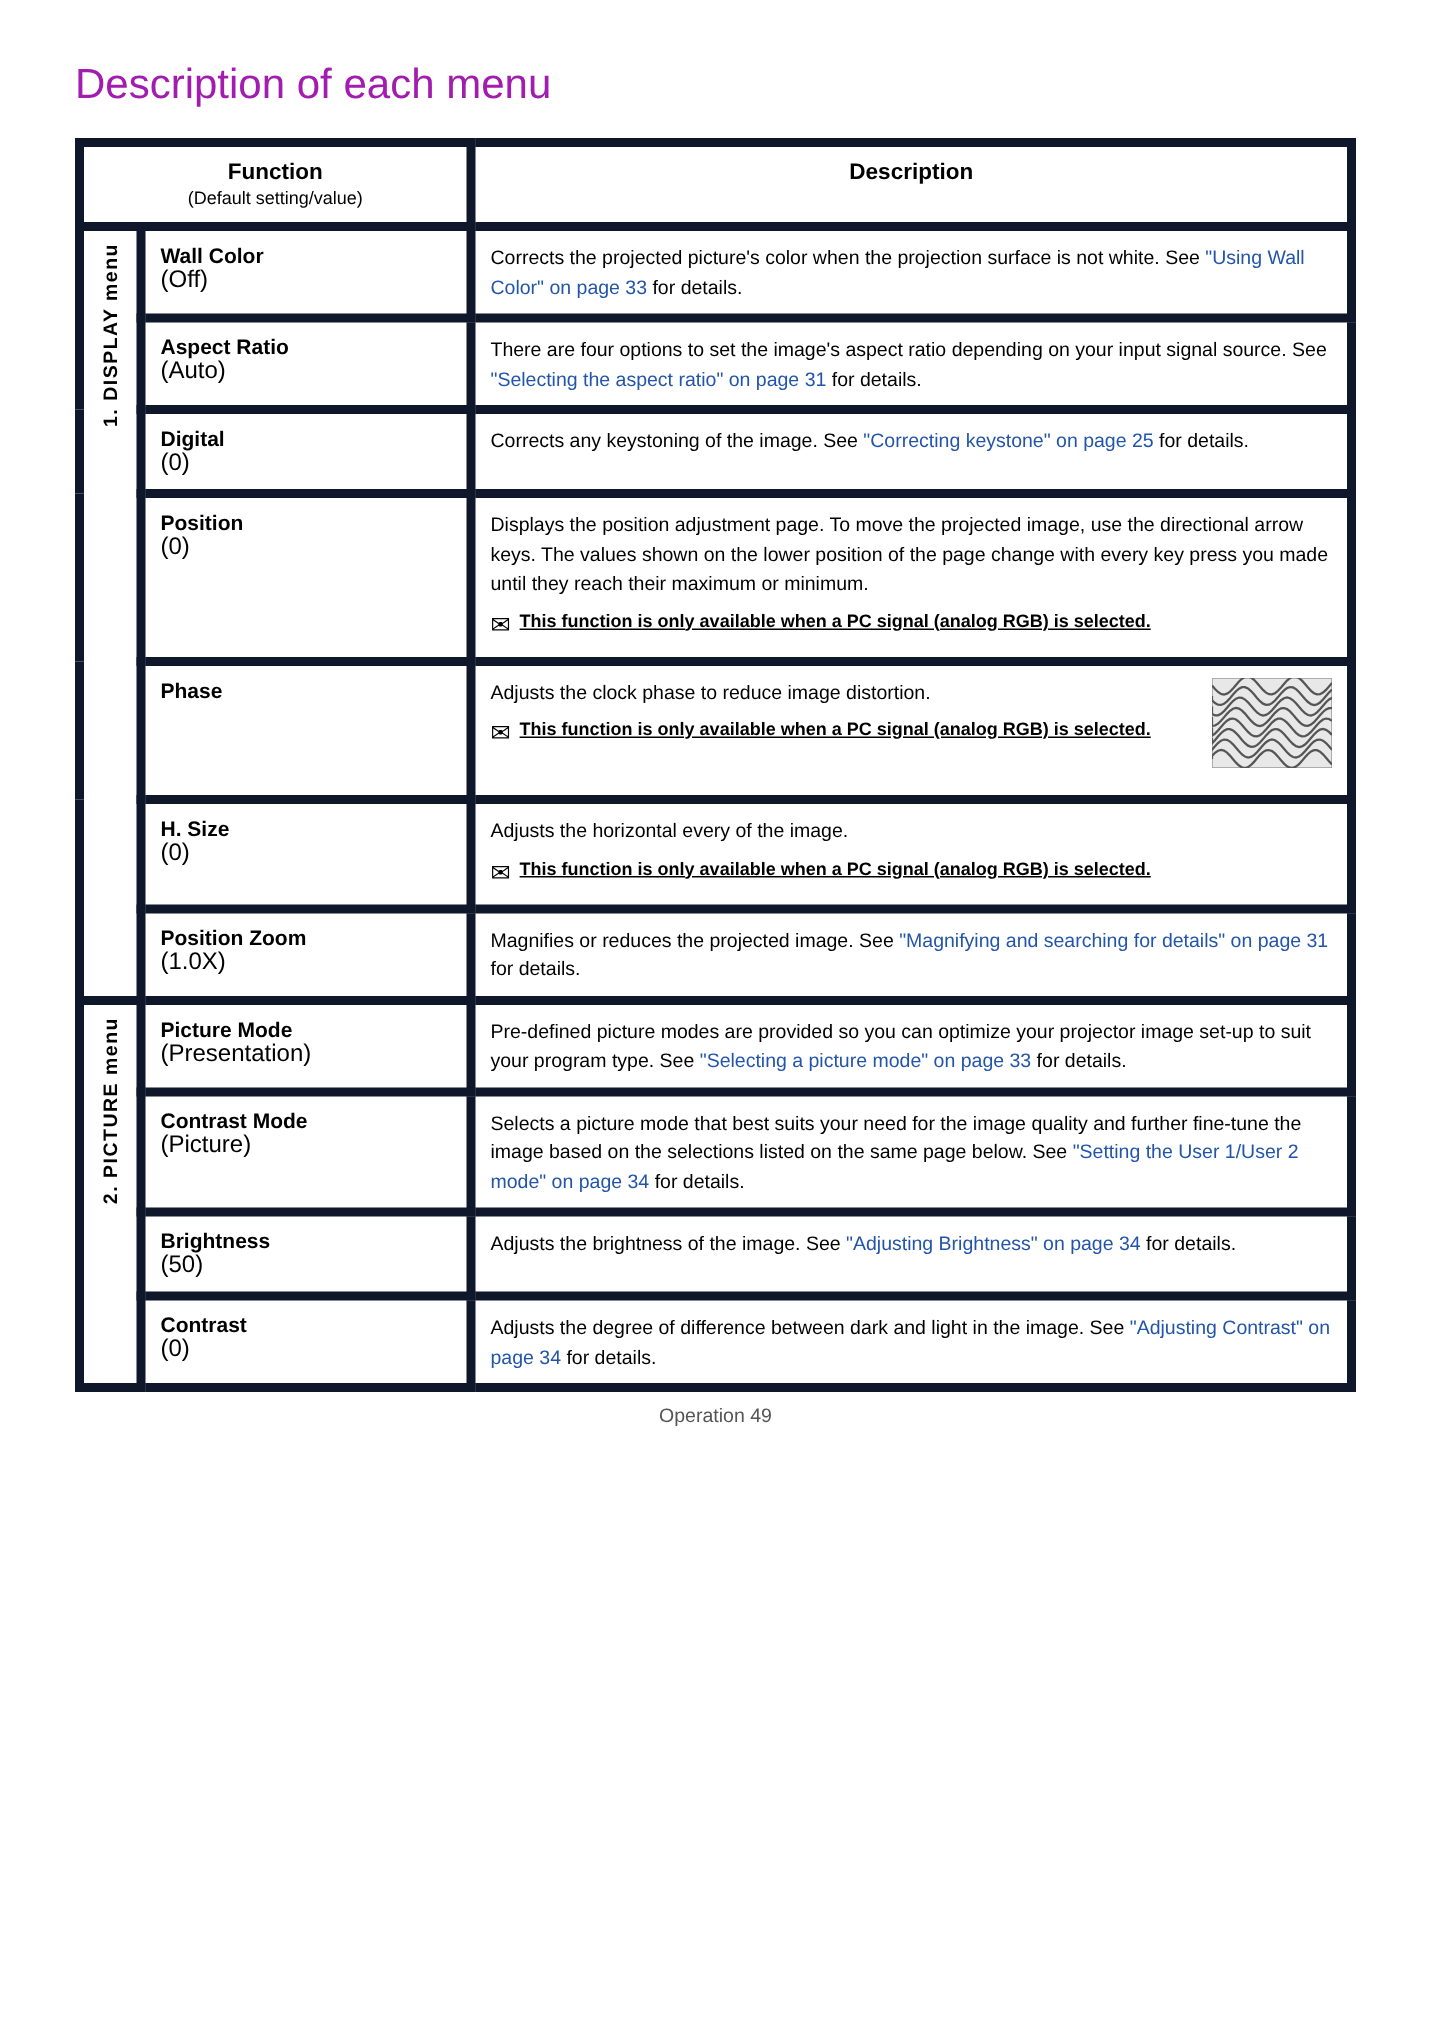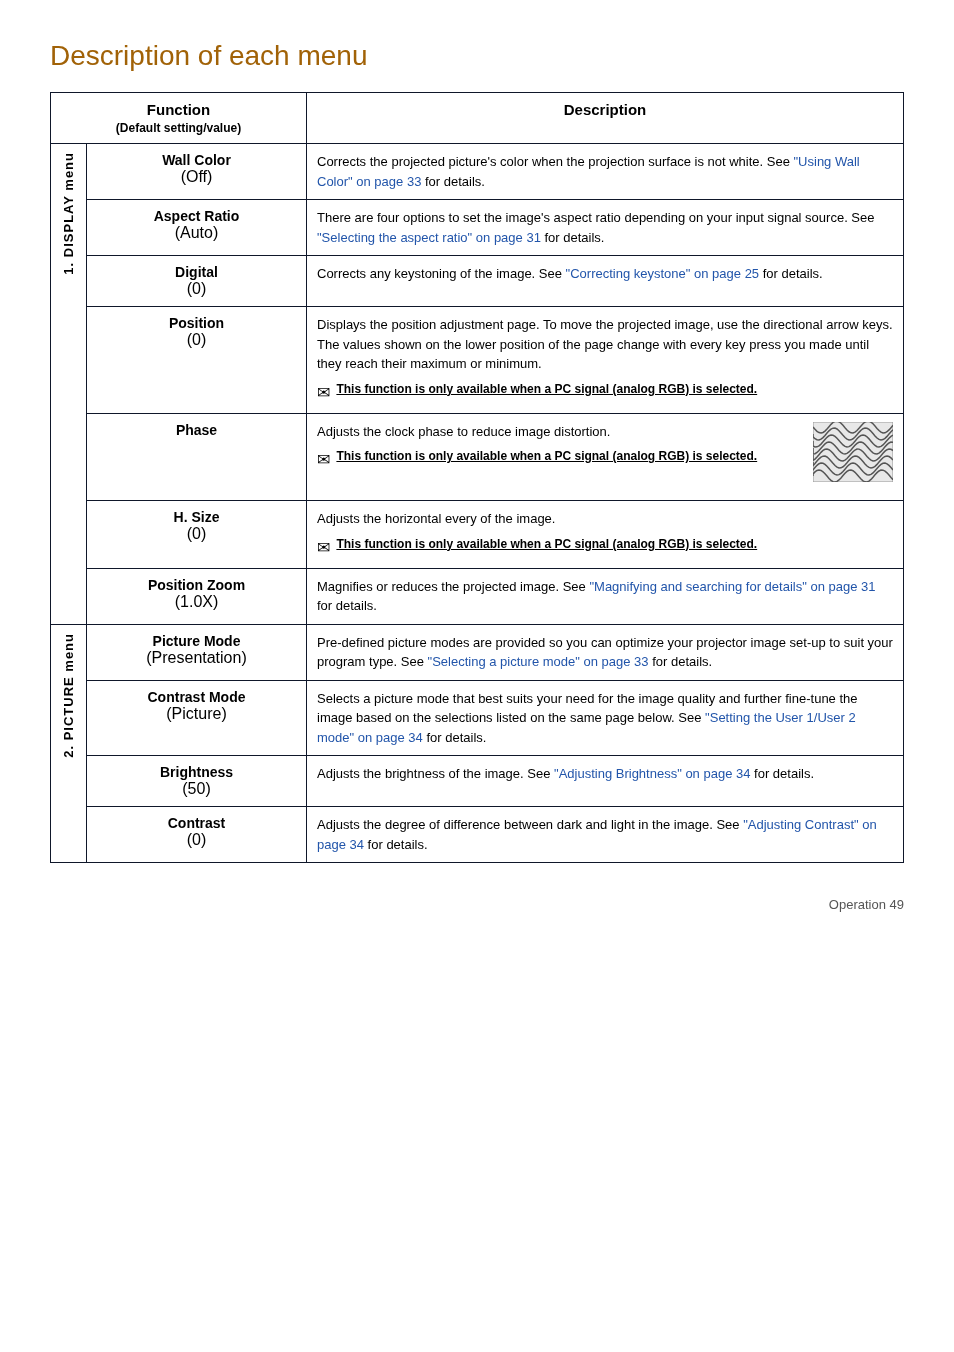--- a/index.html
+++ b/index.html
@@ -8,51 +8,50 @@
       background: #fff;
       color: #000;
       font-size: 13px;
       padding: 40px 50px;
       max-width: 954px;
     }
     h1 {
       font-size: 28px;
       font-weight: normal;
       margin-bottom: 20px;
-      color: #a16207;
+      color: #a21caf;
     }
     .main-table {
       width: 100%;
       border-collapse: collapse;
       border: 1px solid #999;
     }
     .main-table th, .main-table td {
-      border: 1px solid #0f172a;
+      border: 6px solid #0f172a;
       padding: 8px 10px;
       vertical-align: top;
     }
     .header-row th {
       background: #fff;
       font-weight: bold;
       font-size: 15px;
       text-align: center;
     }
     .header-row .func-header {
       width: 220px;
     }
     .header-row .func-header .sub {
-      font-weight: bold;
+      font-weight: normal;
       font-size: 12px;
     }
     .func-col {
       width: 220px;
       font-weight: bold;
       font-size: 14px;
       vertical-align: middle;
-      text-align: center;
     }
     .func-col .default {
       font-weight: normal;
       font-size: 16px;
     }
     .desc-col {
       font-size: 13px;
       line-height: 1.5;
     }
     .section-label-cell {
@@ -95,22 +94,22 @@
       float: right;
       margin-left: 10px;
       margin-bottom: 5px;
     }
     .distortion-svg {
       width: 80px;
       height: 60px;
     }
     .footer-row {
       display: flex;
-      justify-content: flex-end;
-      margin-top: 34px;
+      justify-content: center;
+      margin-top: 8px;
       font-size: 13px;
       color: #555;
     }
   </style>
 </head>
 <body>
 
 <h1>Description of each menu</h1>
 
 <table class="main-table">

